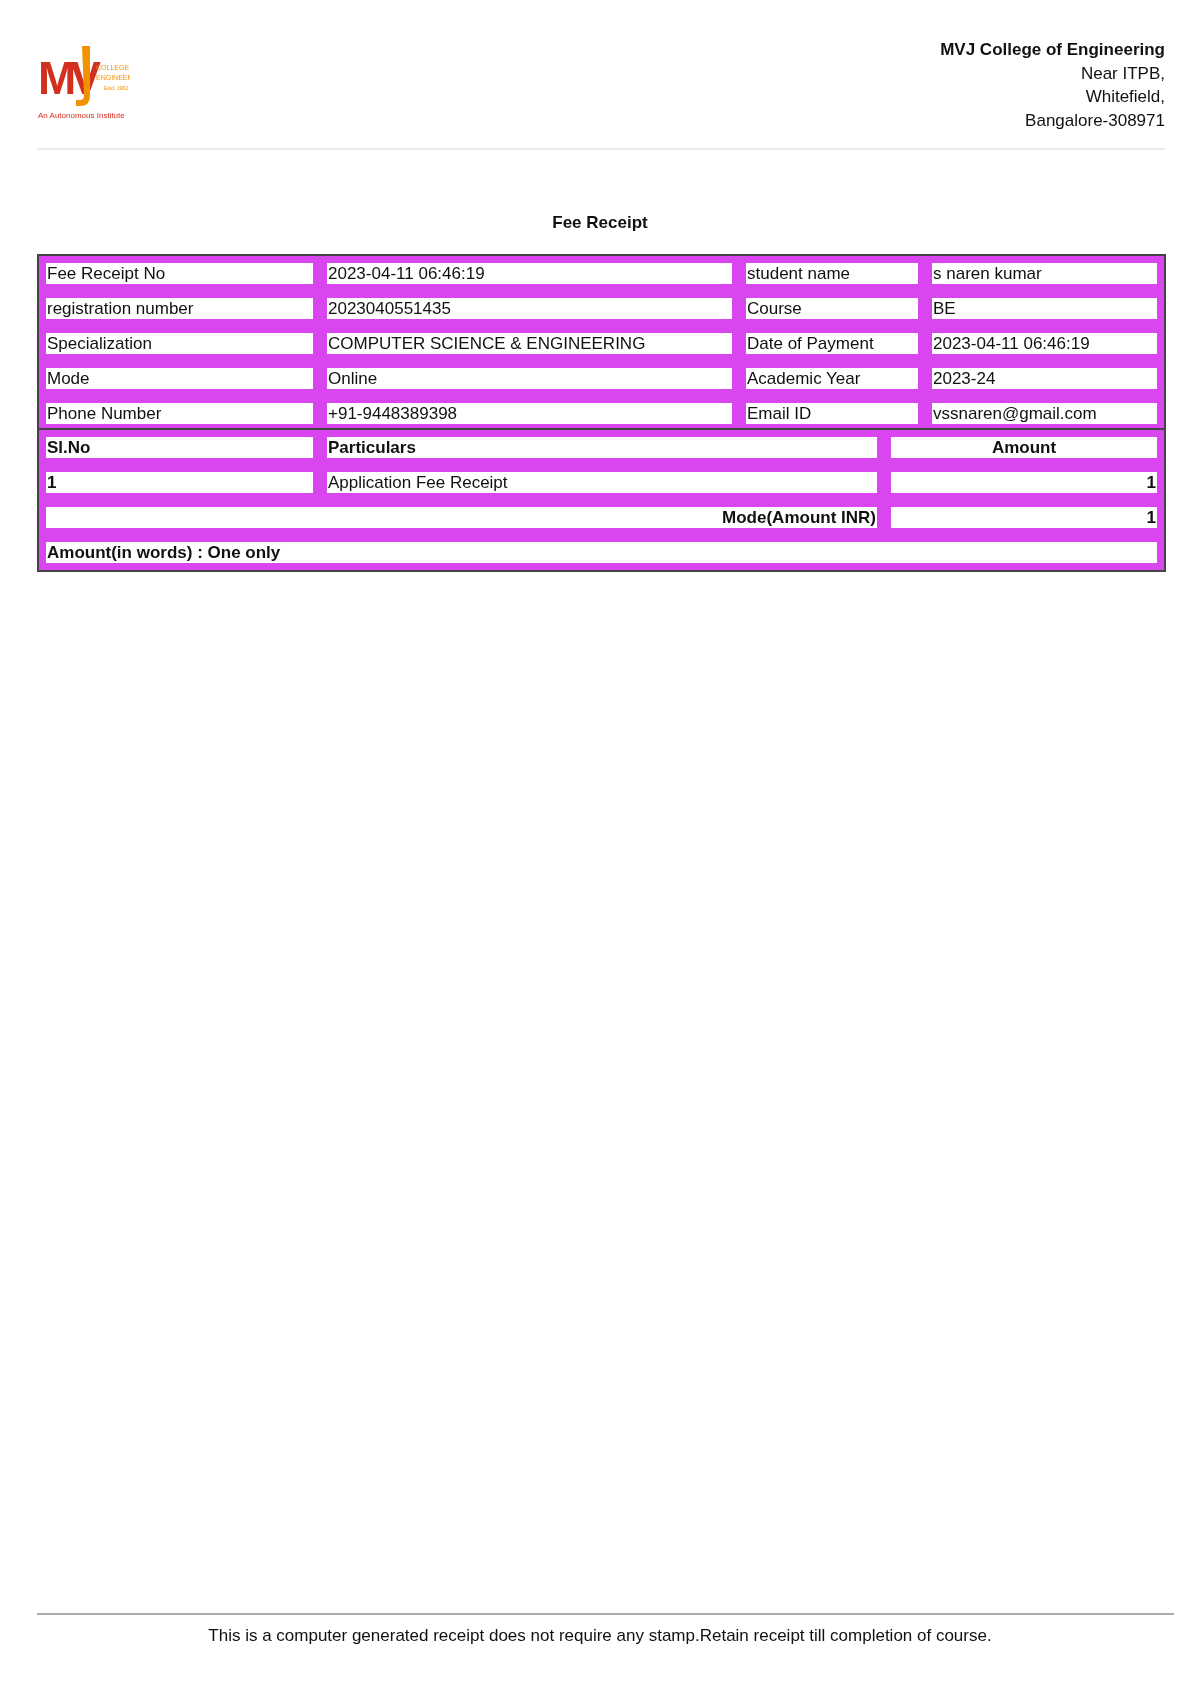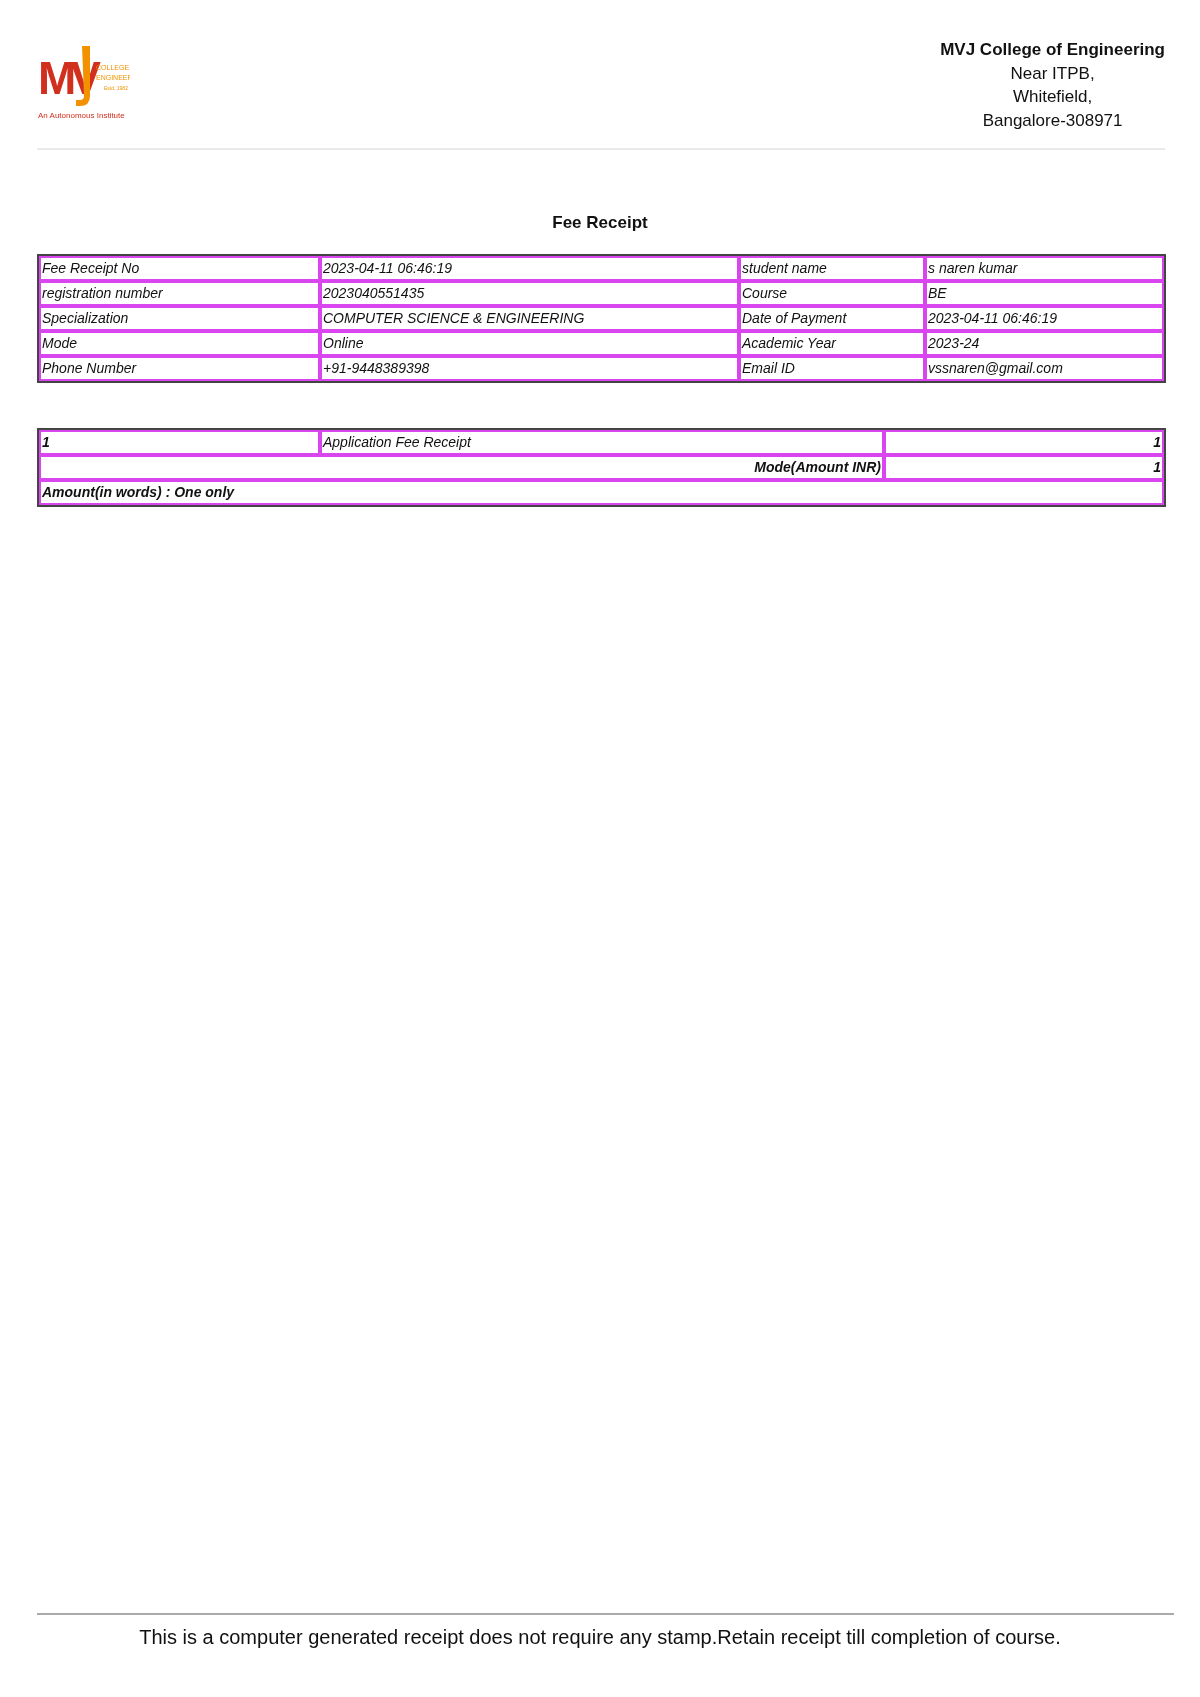--- a/index.html
+++ b/index.html
@@ -1,29 +1,29 @@
 <!DOCTYPE html>
 <html><head>
 <meta charset="utf-8">
 <style>
   html, body { margin:0; padding:0; background:#fff; }
   body { width:1200px; height:1697px; position:relative; font-family:"Liberation Sans", "DejaVu Sans", sans-serif; color:#111; }
   .logo { position:absolute; left:38px; top:36px; width:92px; height:92px; }
-  .college { position:absolute; right:35px; top:38px; text-align:center; font-size:17px; line-height:23.5px; }
+  .college { position:absolute; right:35px; top:38px; text-align:right; font-size:17px; line-height:23.5px; }
   .college .name { font-weight:bold; }
   .hr-top { position:absolute; left:37px; top:148px; width:1128px; height:2px; background:#eaeaea; }
   .title { position:absolute; left:0; width:1200px; top:213px; text-align:center; font-size:17px;font-weight:bold; }
   table { border-collapse:separate; border-spacing:0; position:absolute; left:37px; width:1129px; border:2px solid #444; }
-  td { border:2px solid #d946ef; font-size:14px; padding:0 1px; height:21px; line-height:21px; white-space:nowrap;font-style:italic; }
+  td { border:7px solid #d946ef; font-size:17px; padding:0 1px; height:21px; line-height:21px; white-space:nowrap; }
   .info td { }
   .bold { font-weight:bold; }
   .right { text-align:right; }
   .center { text-align:center; }
   .hr-bot { position:absolute; left:37px; top:1613px; width:1137px; height:2px; background:#aaa; }
-  .footer { position:absolute; left:0; width:1200px; top:1626px; text-align:center; font-size:20px; }
+  .footer { position:absolute; left:0; width:1200px; top:1626px; text-align:center; font-size:17px; }
 </style>
 </head>
 <body>
 
 <div class="logo">
   <svg width="92" height="92" viewBox="0 0 92 92">
     <text x="0" y="58" font-family="Liberation Sans, sans-serif" font-weight="bold" font-size="46" fill="#d2301e" letter-spacing="-6">MV</text>
     <path d="M44 10 L52 10 L52 60 Q52 70 42 70 L38 70 L38 64 L42 64 Q46 64 46 60 Z" fill="#f39200"></path>
     <text x="58" y="34" font-family="Liberation Sans, sans-serif" font-size="7" fill="#f39200">COLLEGE OF</text>
     <text x="58" y="44" font-family="Liberation Sans, sans-serif" font-size="7" fill="#f39200">ENGINEERING</text>
@@ -84,20 +84,25 @@
 </tbody>
   </table>
 
 <table class="fees" style="top:428px;">
   <colgroup>
       <col style="width:281px">
       <col style="width:564px">
       <col>
     </colgroup>
   <tbody>
+      <tr>
+    <td class="bold">Sl.No</td>
+    <td class="bold">Particulars</td>
+    <td class="bold center">Amount</td>
+  </tr>
   <tr>
     <td class="bold">1</td>
     <td>Application Fee Receipt</td>
     <td class="bold right">1</td>
   </tr>
   <tr>
     <td colspan="2" class="bold right">Mode(Amount INR)</td>
     <td class="bold right">1</td>
   </tr>
   <tr>

